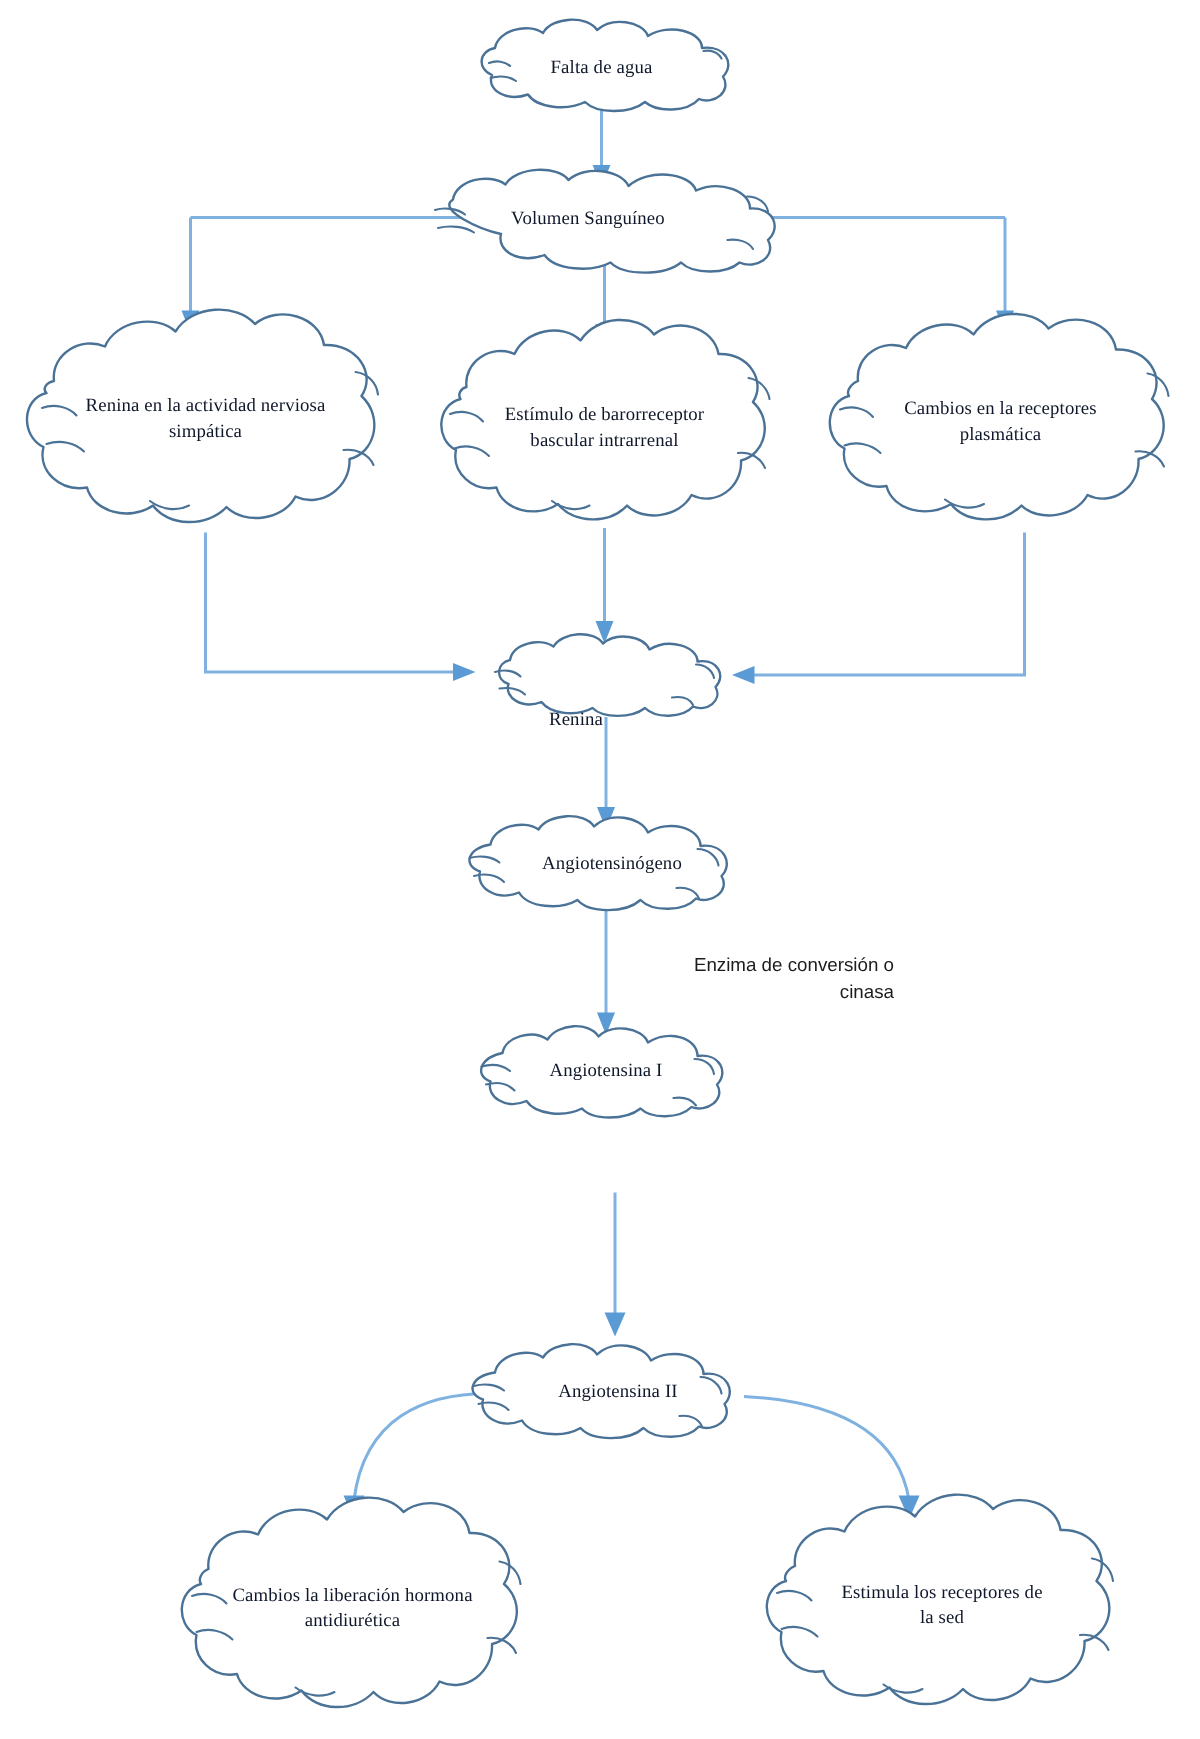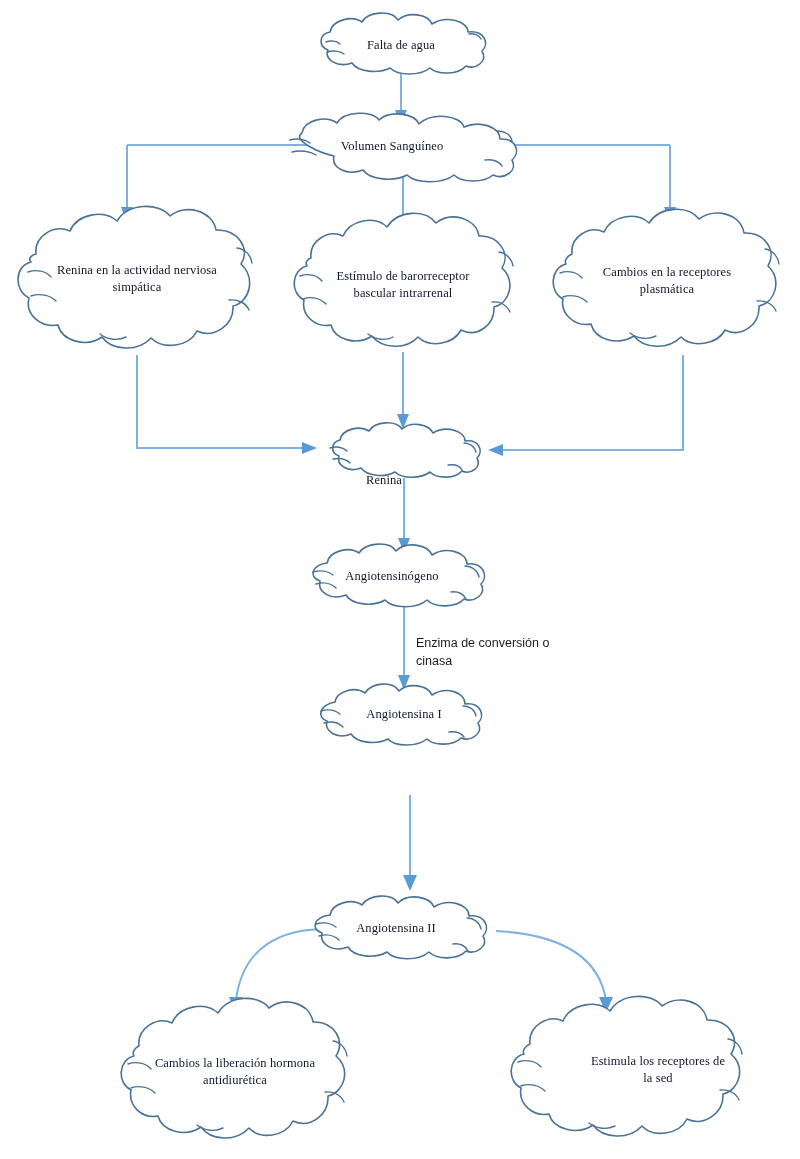--- a/index.html
+++ b/index.html
@@ -57,21 +57,21 @@
     font-family: Liberation Serif, serif;
     font-size: 12.5px;
     line-height: 17px;
     letter-spacing: 0.1px;
     white-space: pre-line;
     transform: translate(-50%, -50%);
     pointer-events: none;
   }
   .edge-label {
     position: absolute;
-    text-align: left;
+    text-align: right;
     color: #1c1c1c;
     font-family: "Liberation Sans", sans-serif;
     font-size: 12.5px;
     line-height: 18px;
     white-space: pre-line;
     transform: translate(-50%, -50%);
   }
 </style>
 </head>
 <body>
@@ -373,28 +373,28 @@
 simpática</div>
 
   <div class="node-label" style="left:403px; top:285px; width:210px;">Estímulo de barorreceptor
 bascular intrarrenal</div>
 
   <div class="node-label" style="left:667px; top:281px; width:222px;">Cambios en la receptores
 plasmática</div>
 
   <div class="node-label" style="left:384px; top:452px; width:150px;margin-top:28px;">Renina</div>
 
-  <div class="node-label" style="left:392px; top:576px; width:182px;">Angiotensinógeno</div>
+  <div class="node-label" style="left:408px; top:576px; width:182px;">Angiotensinógeno</div>
 
   <div class="node-label" style="left:404px; top:714px; width:164px;">Angiotensina I</div>
 
-  <div class="node-label" style="left:396px; top:928px; width:176px;">Angiotensina II</div>
+  <div class="node-label" style="left:412px; top:928px; width:176px;">Angiotensina II</div>
 
   <div class="node-label" style="left:235px; top:1072px; width:224px;">Cambios la liberación hormona
 antidiurética</div>
 
-  <div class="node-label" style="left:658px; top:1070px; width:226px;">Estimula los receptores de
+  <div class="node-label" style="left:628px; top:1070px; width:226px;">Estimula los receptores de
 la sed</div>
 
   <div class="edge-label" style="left:506px; top:652px; width:180px;">Enzima de conversión o
 cinasa</div>
 
 </div>
 
 </body></html>

